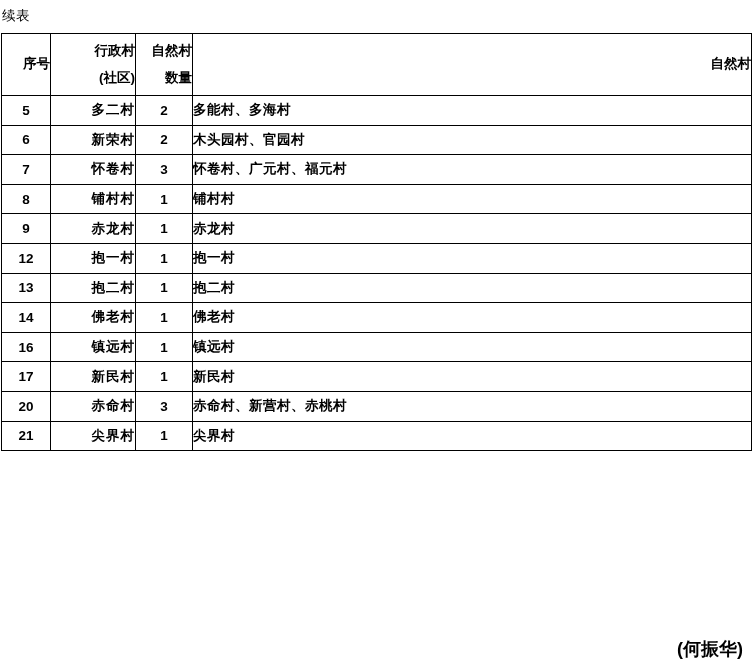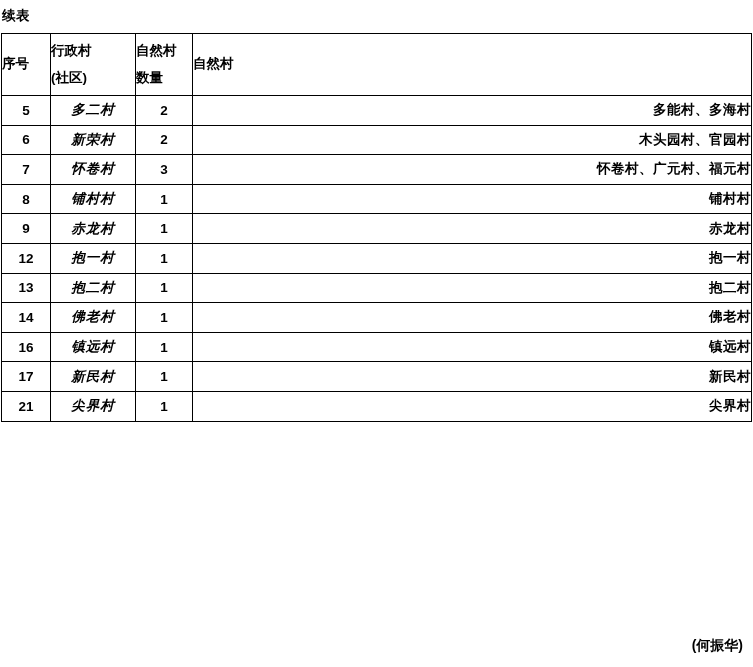--- a/index.html
+++ b/index.html
@@ -14,69 +14,68 @@
     width: 753px;
     height: 667px;
     background: #ffffff;
     overflow: hidden;
   }
   .caption {
     position: absolute;
     left: 2px;
     top: 7px;
     font-size: 13.5px;
-    font-weight: 700;
+    font-weight: 400;
     letter-spacing: 0.5px;
   }
   table.villages {
     position: absolute;
     left: 1px;
     top: 33px;
     width: 750px;
     border-collapse: collapse;
     table-layout: fixed;
   }
   table.villages th,
   table.villages td {
     border: 1px solid #000000;
     font-size: 13.5px;
     font-weight: 700;
     padding: 0;
     overflow: hidden;
   }
   table.villages thead th {
     height: 61px;
-    text-align: left;
+    text-align: right;
     vertical-align: middle;
     white-space: pre-line;
     line-height: 1.95;
     font-weight: 700;
   }
   table.villages tbody td {
     height: 28.6px;
     vertical-align: middle;
   }
   td.c-no, td.c-count {
     text-align: center;
   }
   td.c-admin {
-    text-align: center;
+    text-align: right;
     letter-spacing: 1px;
-    font-style: italic;
   }
   td.c-list {
-    text-align: right;
+    text-align: left;
     padding-left: 9px;
     letter-spacing: 0.5px;
   }
   .signature {
     position: absolute;
     right: 10px;
     top: 637px;
-    font-size: 14px;
+    font-size: 18px;
     font-weight: 700;
   }
 </style>
 </head>
 <body>
 
 <div class="page">
 
   <div class="caption">续表</div>
 
@@ -152,20 +151,26 @@
           <td class="c-count">1</td>
           <td class="c-list">镇远村</td>
         </tr>
         <tr>
           <td class="c-no">17</td>
           <td class="c-admin">新民村</td>
           <td class="c-count">1</td>
           <td class="c-list">新民村</td>
         </tr>
         <tr>
+          <td class="c-no">20</td>
+          <td class="c-admin">赤命村</td>
+          <td class="c-count">3</td>
+          <td class="c-list">赤命村、新营村、赤桃村</td>
+        </tr>
+        <tr>
           <td class="c-no">21</td>
           <td class="c-admin">尖界村</td>
           <td class="c-count">1</td>
           <td class="c-list">尖界村</td>
         </tr>
       </tbody>
   </table>
 
   <div class="signature">(何振华)</div>
 

